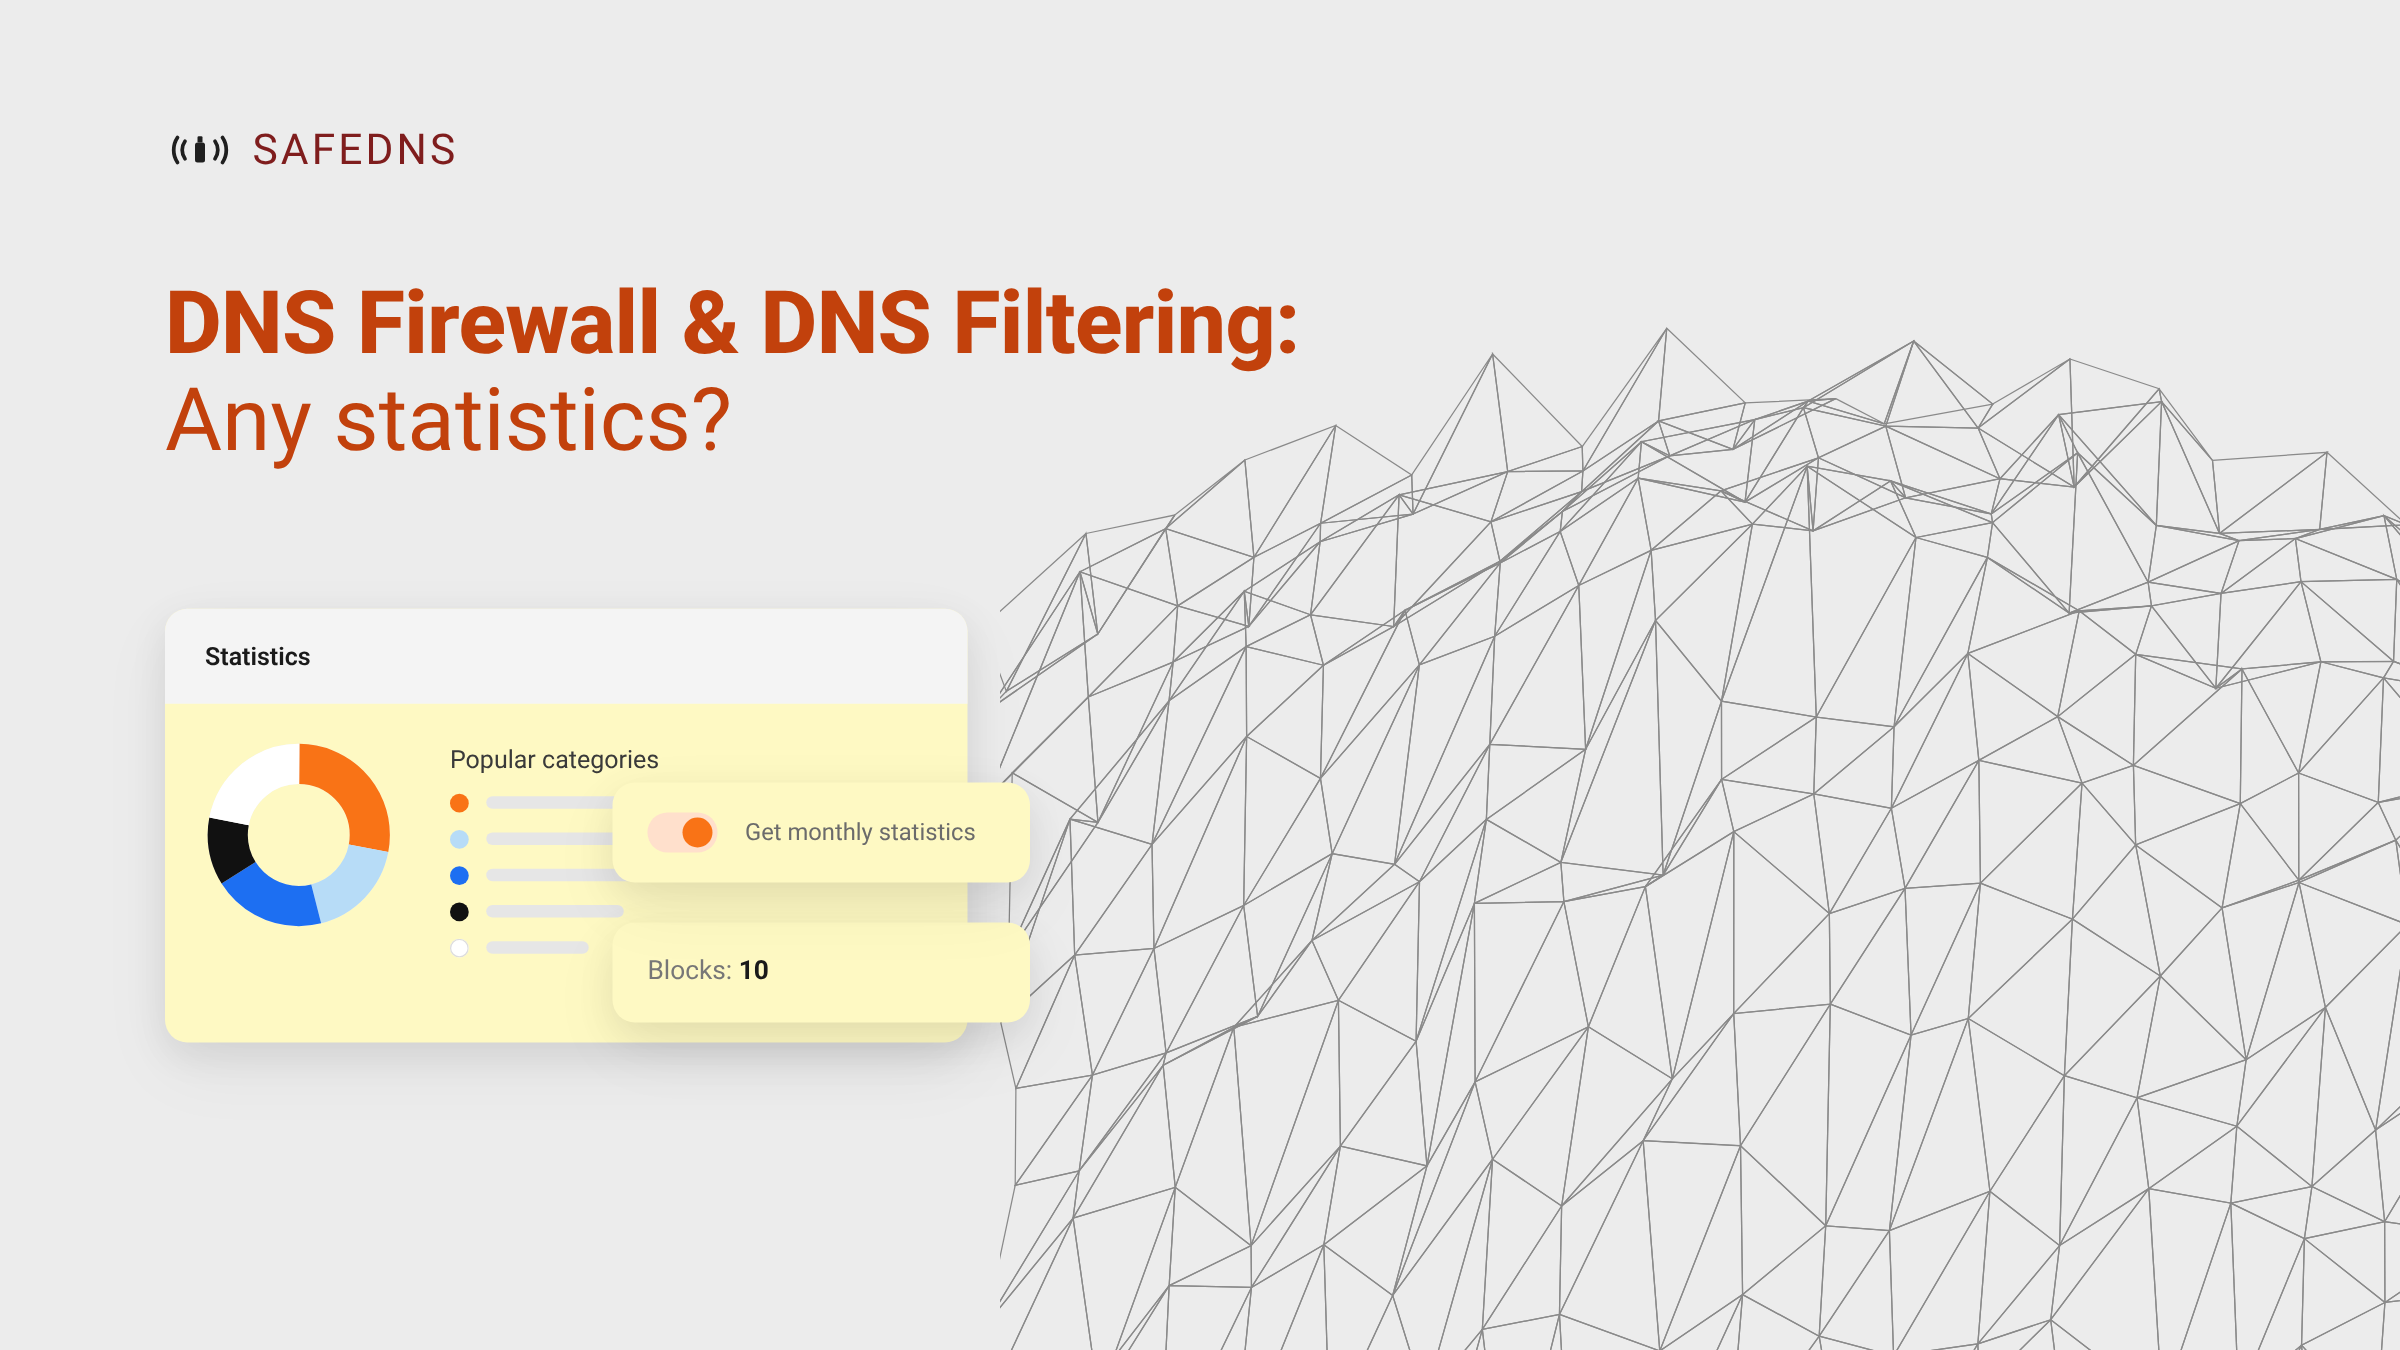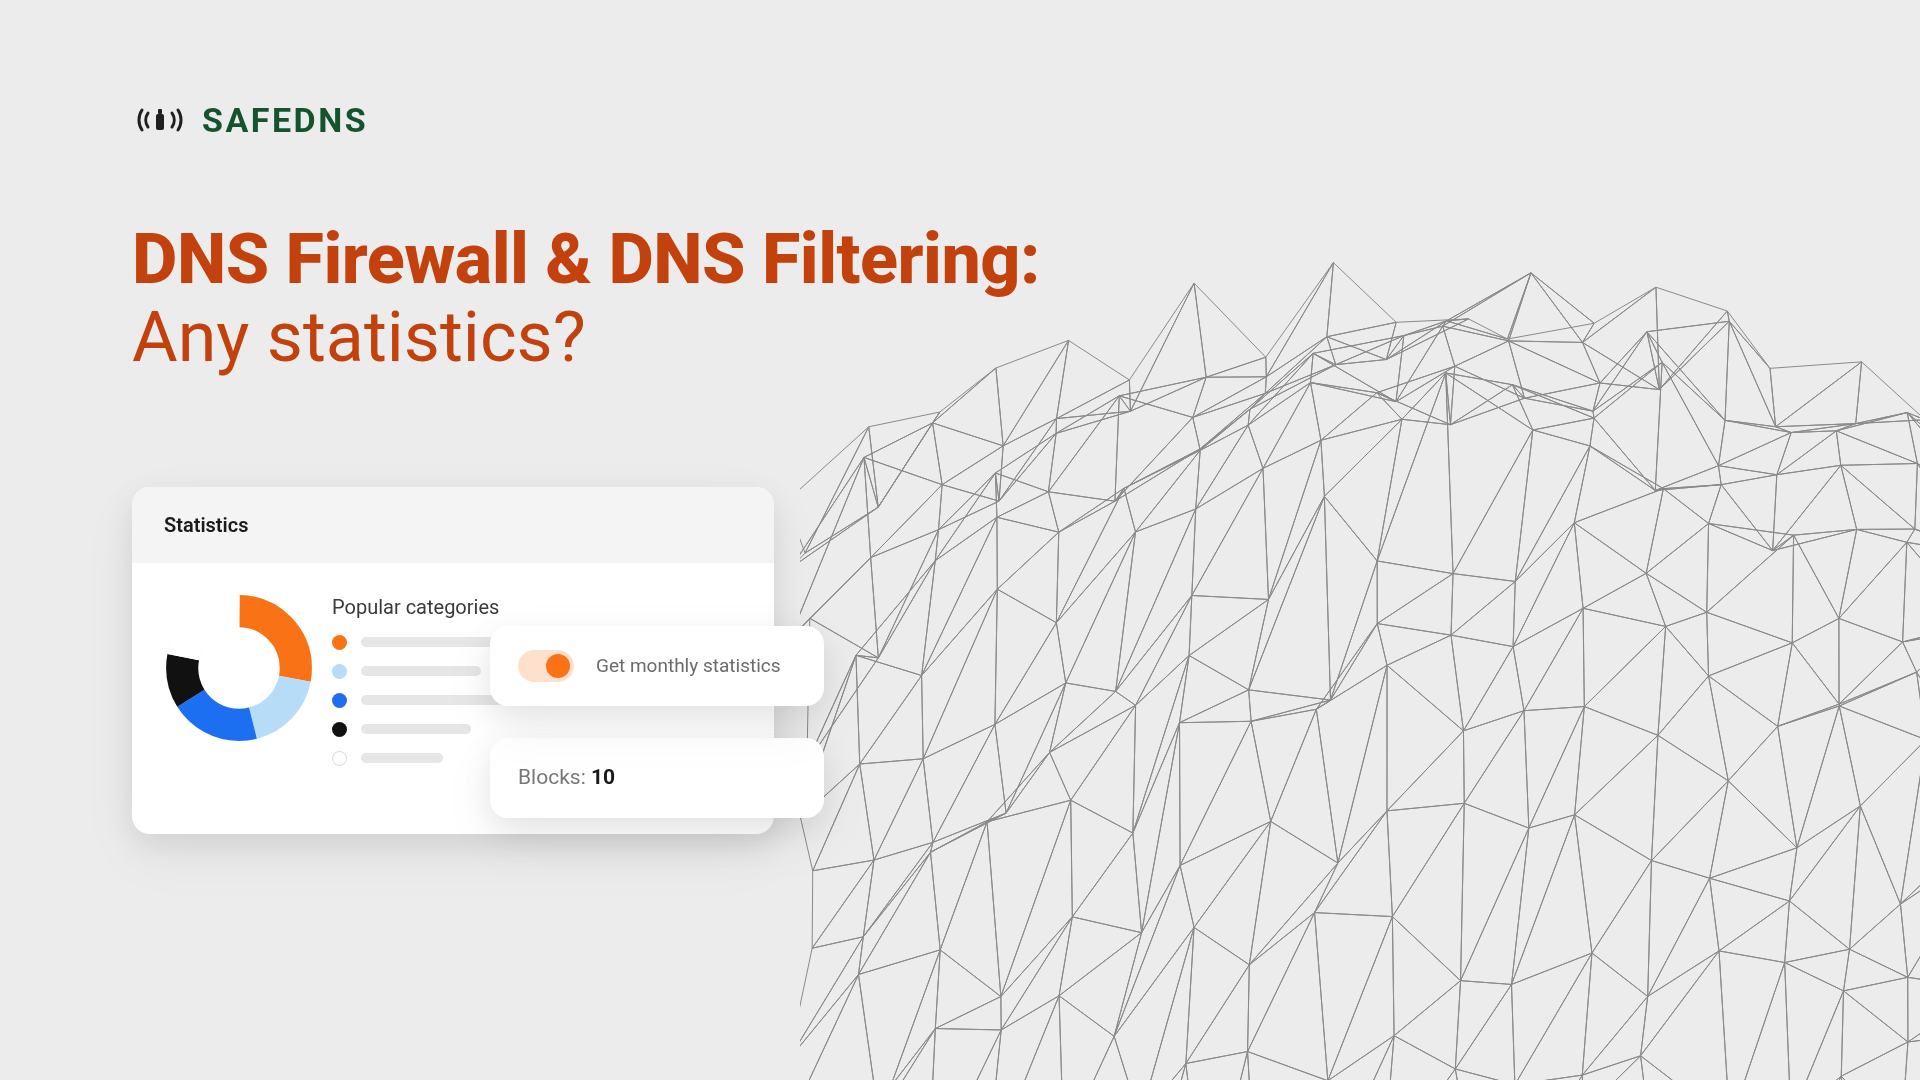--- a/index.html
+++ b/index.html
@@ -6,32 +6,32 @@
     body {
       width:1920px; height:1080px;
       background:#ececec;
       font-family:-apple-system,BlinkMacSystemFont,"Segoe UI",Roboto,Helvetica,Arial,sans-serif;
       position:relative; overflow:hidden;
       color:#1a1a1a;
     }
     .content { position:relative; z-index:2; padding:100px 0 0 132px; }
     .logo { display:flex; align-items:center; gap:14px; margin-bottom:80px; }
     .logo-mark { width:56px; height:36px; }
-    .logo-text { font-size:34px; font-weight:700; letter-spacing:2.5px; color:#14532d; }
+    .logo-text { font-size:34px; font-weight:400; letter-spacing:2.5px; color:#7f1d1d; }
     .headline { font-size:70px; line-height:1.12; color:#c2410c; }
     .headline .bold { font-weight:800; letter-spacing:-0.5px; }
     .headline .light { font-weight:400; }
 
     .cards { position:relative; margin-top:110px; width:760px; }
 
-    .card { background:#ffffff; border-radius:18px; box-shadow:0 10px 30px rgba(0,0,0,0.08), 0 20px 60px rgba(0,0,0,0.05); }
+    .card { background:#fef9c3; border-radius:18px; box-shadow:0 10px 30px rgba(0,0,0,0.08), 0 20px 60px rgba(0,0,0,0.05); }
 
     .stats-card { position:absolute; top:0; left:0; width:642px; padding:0; z-index:1; }
     .stats-header { font-size:20px; font-weight:600; padding:26px 32px; background:#f4f4f4; border-radius:18px 18px 0 0; }
-    .stats-body { display:flex; align-items:flex-start; padding:30px 32px 54px 32px; gap:18px; }
+    .stats-body { display:flex; align-items:flex-start; padding:30px 32px 54px 32px; gap:46px; }
 
     .donut { width:150px; height:150px; }
 
     .legend { flex:1; padding-top:2px; }
     .legend-title { font-size:20px; color:#3a3a3a; margin-bottom:16px; }
     .legend-row { display:flex; align-items:center; gap:14px; margin-bottom:14px; }
     .legend-dot { width:15px; height:15px; border-radius:50%; }
     .legend-bar { height:10px; border-radius:6px; background:#e6e6e6; }
 
     .toggle-card { position:absolute; top:139px; left:358px; width:334px; padding:24px 28px; display:flex; align-items:center; gap:22px; z-index:3; }

